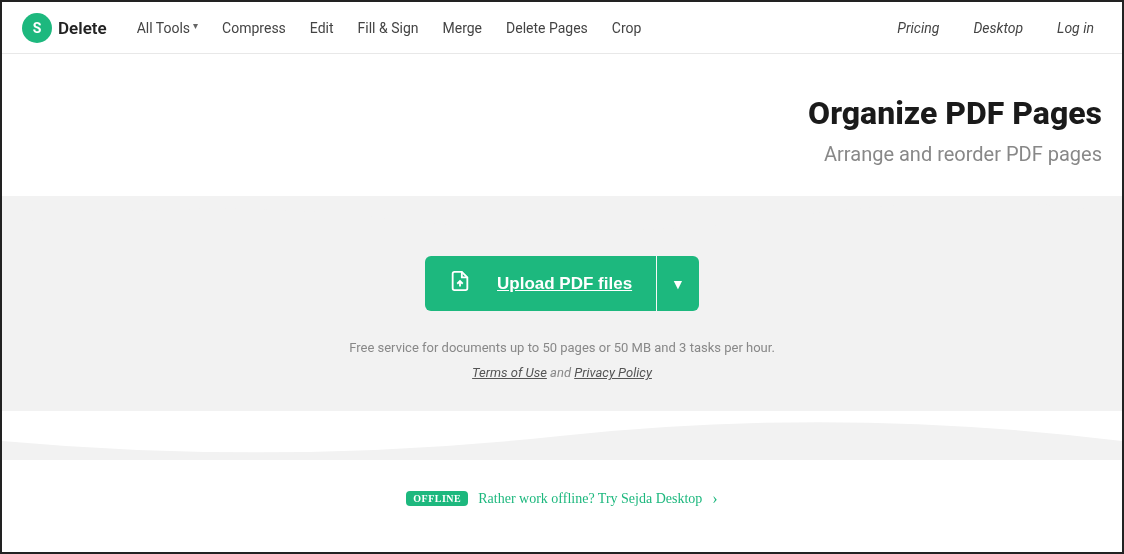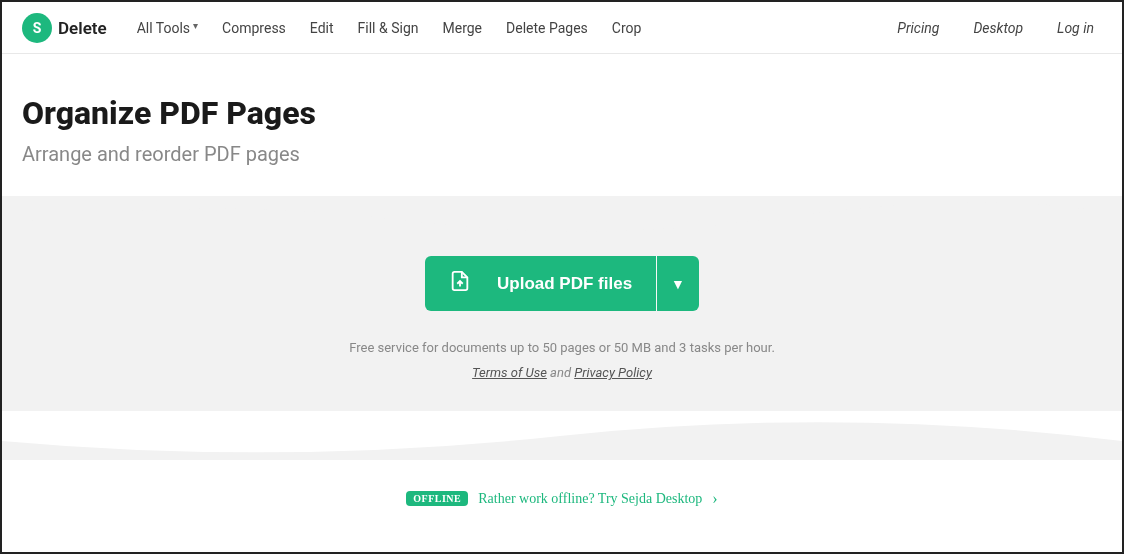--- a/index.html
+++ b/index.html
@@ -74,21 +74,21 @@
     .nav-right-link {
       font-size: 14px;
       color: #444;
       text-decoration: none;
       padding: 6px 8px;
       cursor: pointer;
     }
 
     
     .hero {
-      text-align: left;
+      text-align: right;
       padding: 40px 20px 0;
       background: #fff;
     }
     .hero-title {
       font-size: 32px;
       font-weight: 800;
       color: #1a1a1a;
       margin-bottom: 10px;
     }
     .hero-subtitle {
@@ -145,20 +145,21 @@
       background: #1db87e;
       color: white;
       border: none;
       padding: 14px 24px;
       font-size: 17px;
       font-weight: 700;
       cursor: pointer;
       display: flex;
       align-items: center;
       gap: 26px;
+      text-decoration: underline;
     }
     .upload-btn-icon {
       font-size: 20px;
     }
     .upload-btn-divider {
       width: 1px;
       background: rgba(255,255,255,0.4);
     }
     .upload-btn-arrow {
       background: #1db87e;

